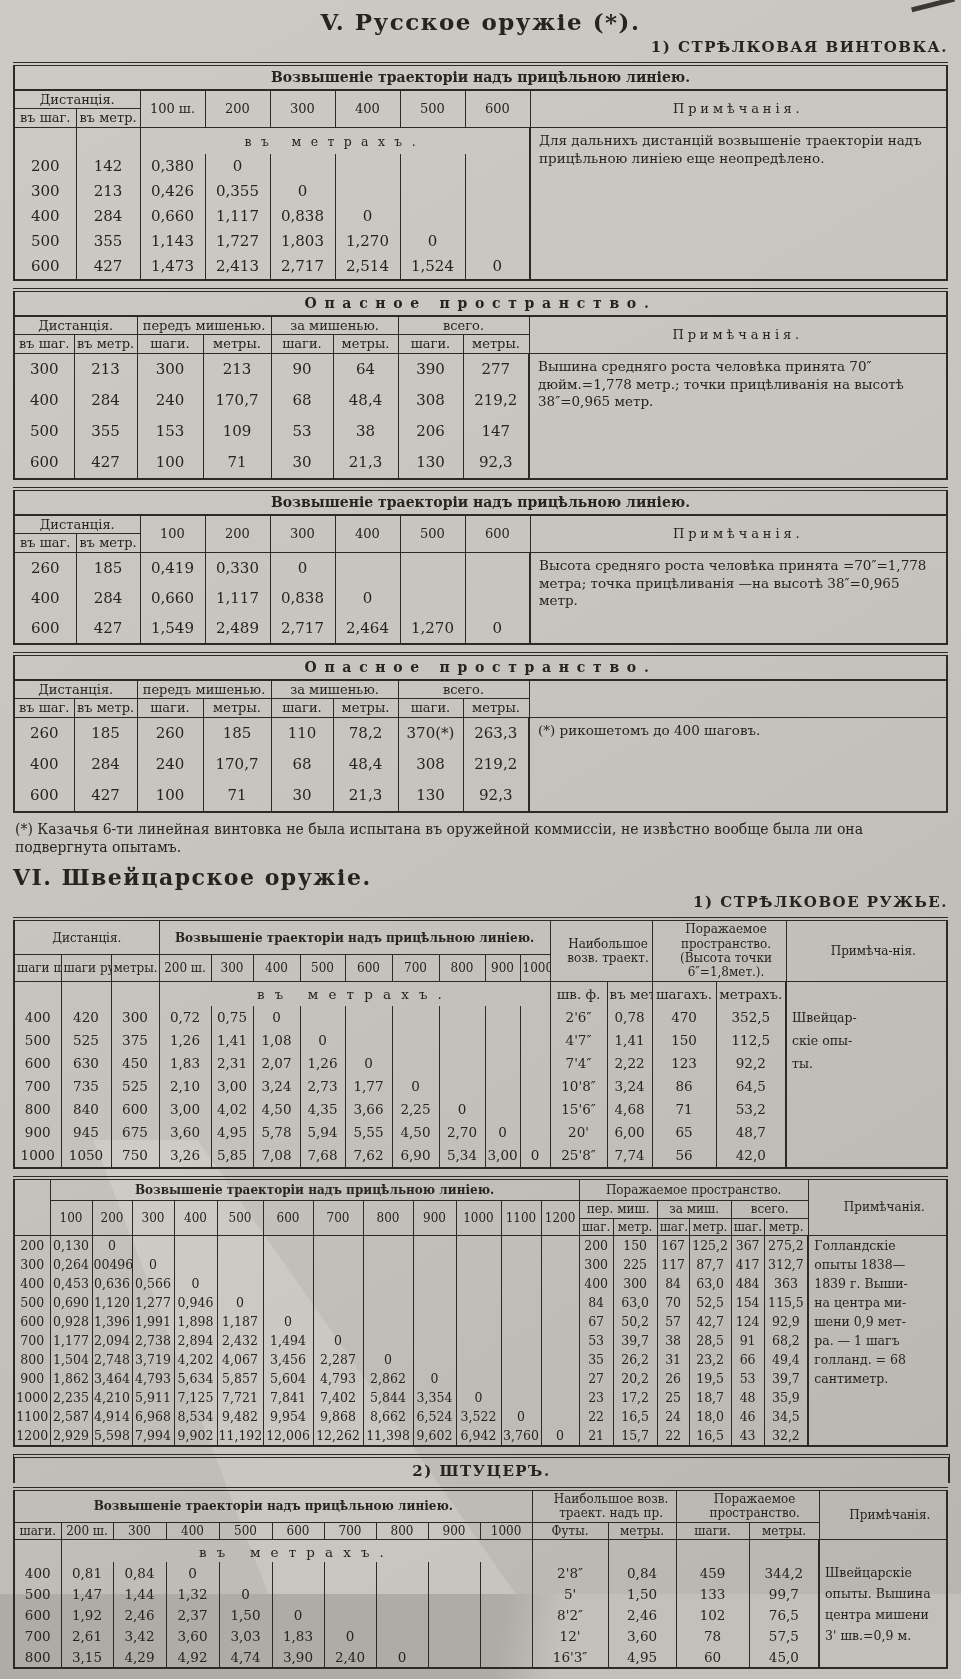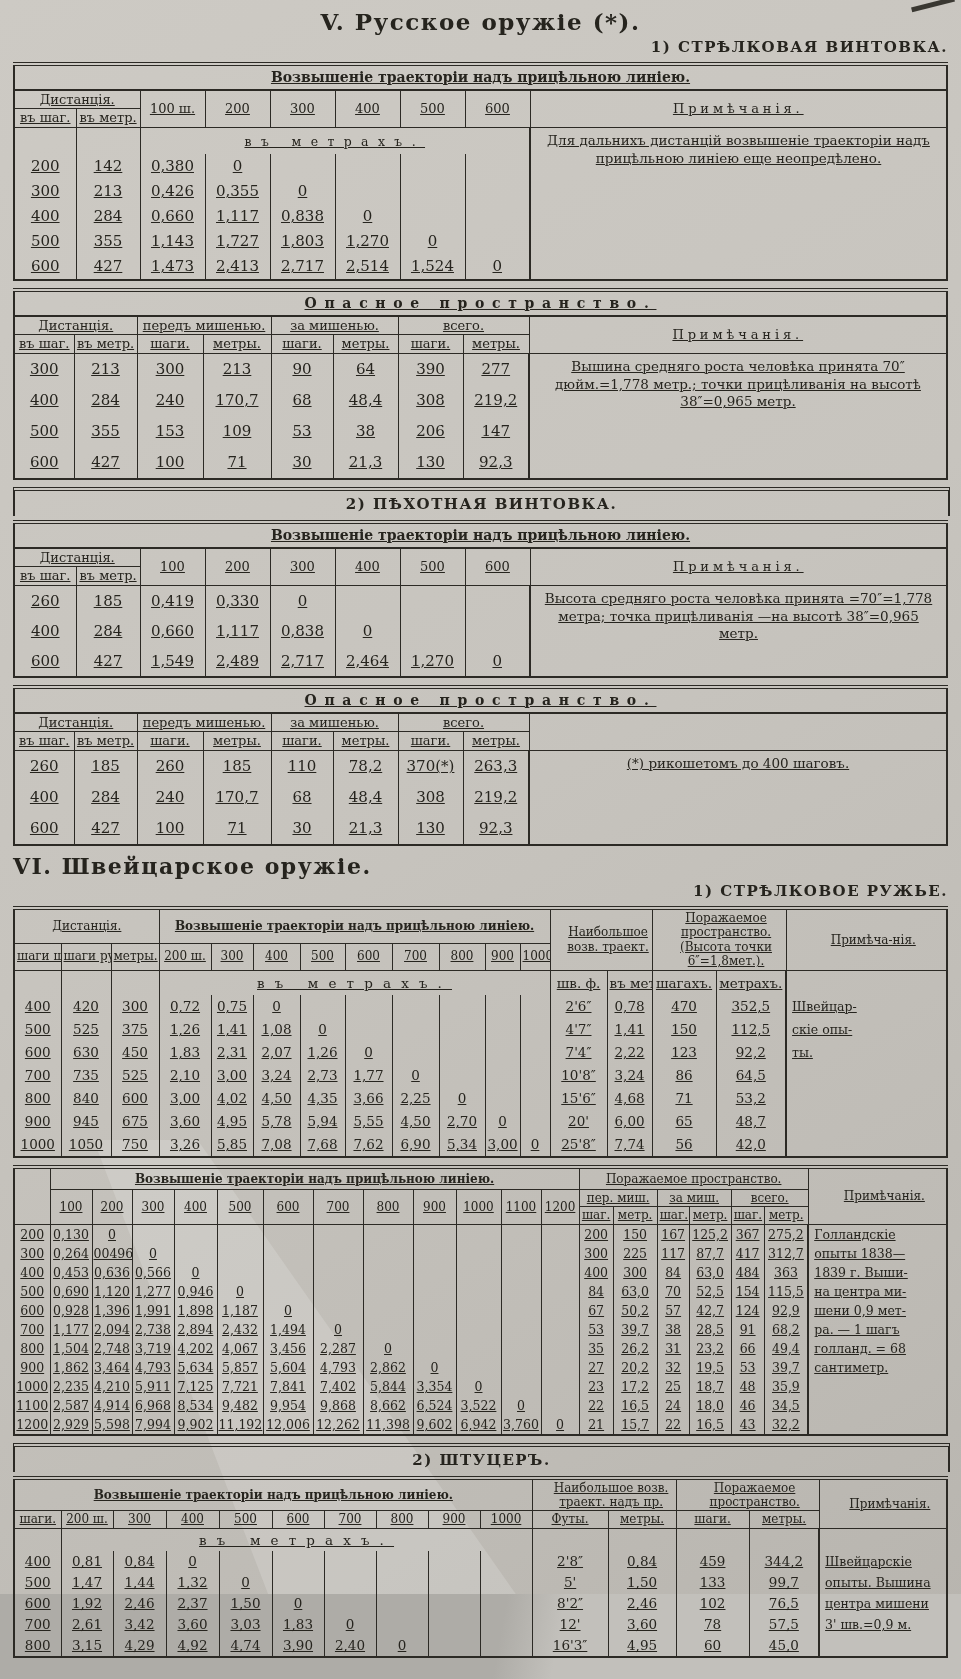--- a/index.html
+++ b/index.html
@@ -5,31 +5,31 @@
   html,body{margin:0;padding:0;background:#9d9b96;}
   .page{position:relative;width:961px;height:1679px;overflow:hidden;
     background:linear-gradient(150deg,#cdcac4 0%,#c7c4be 45%,#beBBb5 80%,#b7b4ae 100%);
     font-family:"DejaVu Serif","Liberation Serif",serif;color:#26241e;}
   .inner{position:relative;padding:6px 13px 0;z-index:2;}
   .doc-title{text-align:center;font-size:23px;font-weight:bold;letter-spacing:1.5px;margin:2px 0 0;}
   .doc-sub{text-align:right;font-size:15px;letter-spacing:1.5px;margin:3px 0 6px;font-weight:bold;}
   .big-title{text-align:left;font-size:22px;font-weight:bold;letter-spacing:1.5px;margin:6px 0 0;}
 
   table{border-collapse:collapse;width:935px;table-layout:fixed;}
-  .t{border:2px solid #2c2a25;border-top:4px double #2c2a25;margin:4px 0 7px 0;text-decoration:underline;}
+  .t{border:2px solid #2c2a25;border-top:4px double #2c2a25;margin:4px 0 7px 0;}
   th,td{font-weight:normal;text-align:center;padding:1px 2px;overflow:hidden;white-space:nowrap;}
   th{font-size:13px;border:1px solid #2c2a25;line-height:1.2;}
   .banner{font-size:14px;font-weight:bold;border-bottom:2px solid #2c2a25;padding:3px 2px;}
   .sp{letter-spacing:0.55em;}
   .sp2{letter-spacing:0.3em;}
   .grp{white-space:normal;padding-left:16px;}
   td{font-size:15px;border-left:1px solid #2c2a25;border-right:1px solid #2c2a25;border-top:none;border-bottom:none;}
   tbody td{height:23px;}
   .units{letter-spacing:0.75em;font-size:12.5px;padding-top:2px;}
-  .note-cell{white-space:normal;text-align:center;vertical-align:top;font-size:13.5px;line-height:1.3;padding:4px 8px;border-left:2px solid #2c2a25;}
+  .note-cell{white-space:normal;text-align:left;vertical-align:top;font-size:13.5px;line-height:1.3;padding:4px 8px;border-left:2px solid #2c2a25;}
   .t2 tbody td{height:29px;}
   .t3 tbody td{height:28px;}
   .t4 tbody td{height:29px;}
   .t5 tbody td{height:21px;font-size:13.5px;}
   .t6 tbody td{height:19px;font-size:12.5px;padding:0 1px;}
   .t7 tbody td{height:19px;font-size:13.5px;}
   .t5 tbody tr td:last-child,.t6 tbody tr td:last-child,.t7 tbody tr td:last-child
     {text-align:left;font-size:12.5px;padding-left:5px;border-left:2px solid #2c2a25;}
   .t5 th,.t6 th,.t7 th{font-size:12px;}
   .band{border:2px solid #2c2a25;border-top:4px double #2c2a25;border-bottom:none;
@@ -217,21 +217,20 @@
             <td>100</td>
             <td>71</td>
             <td>30</td>
             <td>21,3</td>
             <td>130</td>
             <td>92,3</td>
           </tr>
         </tbody>
     </table>
 
-    <div class="band">2) ПѢХОТНАЯ ВИНТОВКА.</div>
 
     <table class="t t3">
       <colgroup>
           <col style="width:62px">
           <col style="width:64px">
           <col style="width:65px">
           <col style="width:65px">
           <col style="width:65px">
           <col style="width:65px">
           <col style="width:65px">
@@ -354,20 +353,21 @@
             <td>100</td>
             <td>71</td>
             <td>30</td>
             <td>21,3</td>
             <td>130</td>
             <td>92,3</td>
           </tr>
         </tbody>
     </table>
 
+    <div class="footnote">(*) Казачья 6-ти линейная винтовка не была испытана въ оружейной коммиссіи, не извѣстно вообще была ли она подвергнута опытамъ.</div>
 
     <div class="big-title">VI. Швейцарское оружіе.</div>
     <div class="doc-sub">1) СТРѢЛКОВОЕ РУЖЬЕ.</div>
 
     <table class="t t5">
       <colgroup>
           <col style="width:47px">
           <col style="width:50px">
           <col style="width:48px">
           <col style="width:52px">
@@ -776,21 +776,21 @@
             <td>5,857</td>
             <td>5,604</td>
             <td>4,793</td>
             <td>2,862</td>
             <td>0</td>
             <td></td>
             <td></td>
             <td></td>
             <td>27</td>
             <td>20,2</td>
-            <td>32</td>
+            <td>26</td>
             <td>19,5</td>
             <td>53</td>
             <td>39,7</td>
             <td>сантиметр.</td>
           </tr>
           <tr>
             <td>1000</td>
             <td>2,235</td>
             <td>4,210</td>
             <td>5,911</td>

